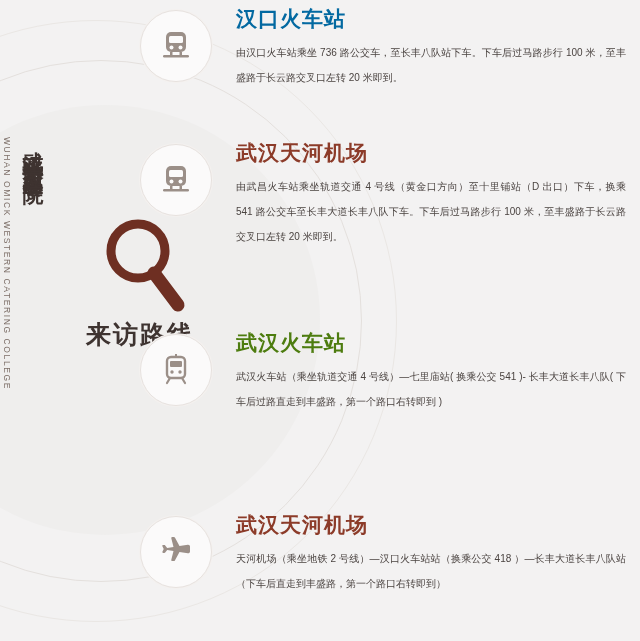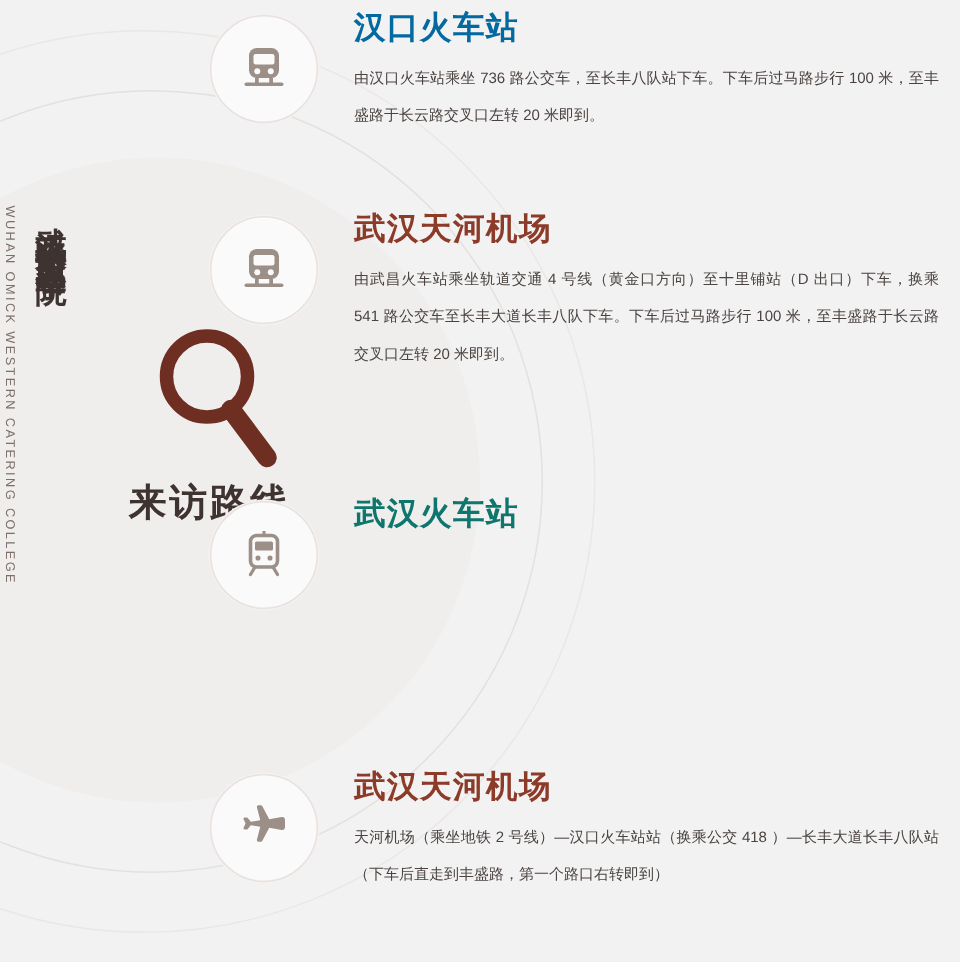--- a/index.html
+++ b/index.html
@@ -143,21 +143,21 @@
     width: 390px;
   }
 
   .s1 { top: 6px; }
   .s2 { top: 140px; }
   .s3 { top: 330px; }
   .s4 { top: 512px; }
 
   .s1 .sec-title { color: #0369a1; }
   .s2 .sec-title { color: #8c3b29; }
-  .s3 .sec-title { color: #0f766e; }
+  .s3 .sec-title { color: #4d7c0f; }
   .s4 .sec-title { color: #8c3b29; }
 </style>
 </head>
 <body>
 
 <div class="page">
 
   <div class="deco-ring r1"></div>
   <div class="deco-ring r2"></div>
   <div class="deco-ring r3"></div>
@@ -225,20 +225,21 @@
           <circle cx="13" cy="19" r="1.7" fill="#9b8f88"></circle>
           <circle cx="21" cy="19" r="1.7" fill="#9b8f88"></circle>
           <line x1="11" y1="25" x2="8" y2="30" stroke="#9b8f88" stroke-width="2.2" stroke-linecap="round"></line>
           <line x1="23" y1="25" x2="26" y2="30" stroke="#9b8f88" stroke-width="2.2" stroke-linecap="round"></line>
           <line x1="17" y1="1" x2="17" y2="4" stroke="#9b8f88" stroke-width="2"></line>
         </svg>
       </div>
     </div>
     <div class="sec-body">
       <div class="sec-title">武汉火车站</div>
+      <p class="sec-text">武汉火车站（乘坐轨道交通 4 号线）—七里庙站( 换乘公交 541 )- 长丰大道长丰八队( 下车后过路直走到丰盛路，第一个路口右转即到 )</p>
     </div>
   </div>
 
   <div class="section s4">
     <div class="icon-wrap">
       <div class="icon-circle">
         <svg width="36" height="36" viewBox="0 0 36 36">
           <path d="M32 17.5c0 1.2-1 2-2.2 1.8l-8.3-1.4-4.6 8.6c-.2.4-.6.6-1 .6h-1.6c-.7 0-1.2-.7-1-1.4l2.2-8.6-6.3-1-2 2.5c-.2.3-.5.4-.8.4H5.2c-.6 0-1-.6-.8-1.2l1.3-2.8-1.3-2.8c-.3-.6.2-1.2.8-1.2h1.2c.3 0 .6.1.8.4l2 2.5 6.3-1-2.2-8.6c-.2-.7.3-1.4 1-1.4h1.6c.4 0 .8.2 1 .6l4.6 8.6 8.3-1.4c1.2-.2 2.2.6 2.2 1.8z" fill="#9b8f88"></path>
         </svg>
       </div>

